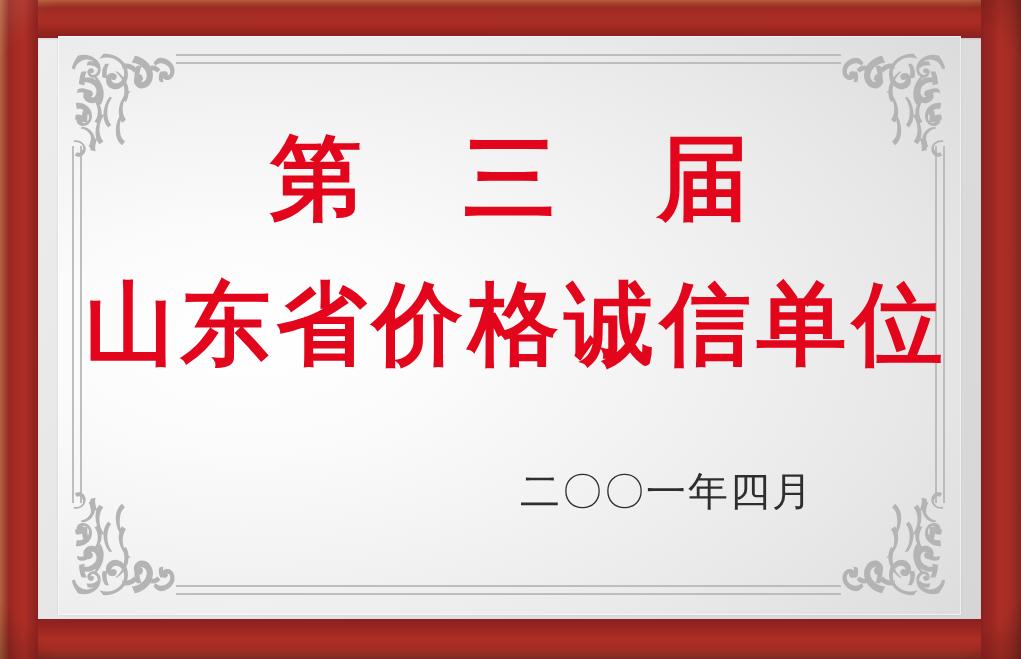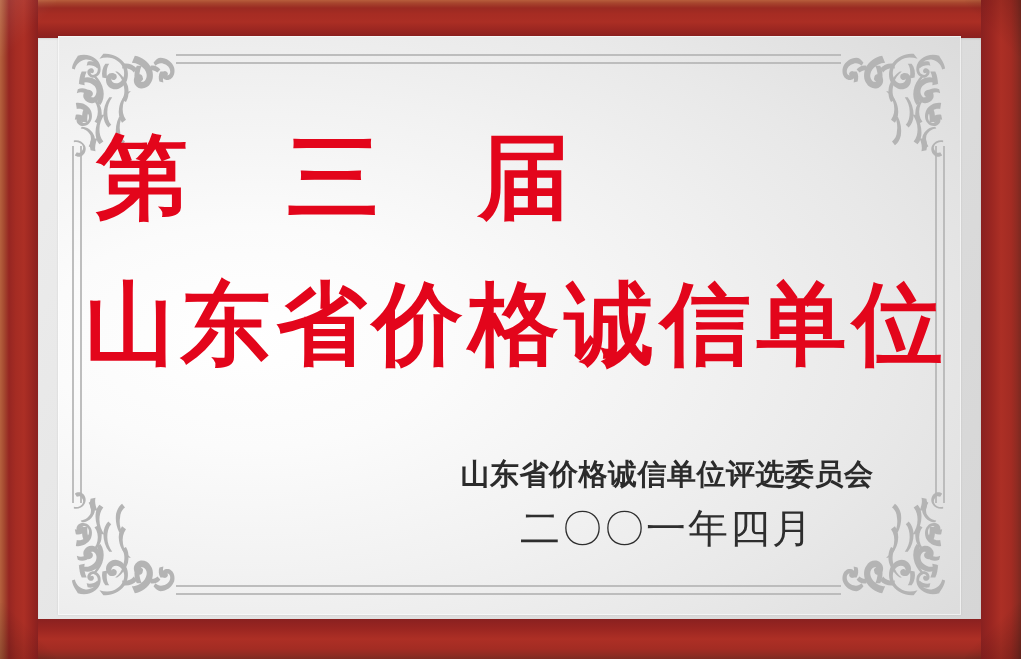--- a/index.html
+++ b/index.html
@@ -127,22 +127,23 @@
   .text-stack {
     position: absolute;
     left: 0; right: 0; top: 0; bottom: 0;
     pointer-events: none;
   }
 
   .title-line {
     position: absolute;
     left: 0; right: 0;
     top: 96px;
+    text-align: center;
     color: #e3051b;
-    font-family: Liberation Serif, serif;
+    font-family: Liberation Sans, sans-serif;
     font-weight: 700;
     font-size: 92px;
     line-height: 1;
     letter-spacing: 38px;
     text-indent: 38px;
     white-space: nowrap;
   }
 
   .main-line {
     position: absolute;
@@ -334,19 +335,18 @@
         <path d="M26 94c-2 4-2 8-1 12l5 1c-1-4 0-9 2-13z"></path>
       </svg>
     </div>
 
     <div class="text-stack">
       <div class="title-line">第 三 届</div>
 
       <div class="main-line">山东省价格诚信单位</div>
 
       <div class="signature-block">
-        <div class="sig-org">山东省价格诚信单位评选委员会</div>
         <div class="sig-date">二〇〇一年四月</div>
       </div>
     </div>
 
   </div>
 </div>
 
 </body></html>

